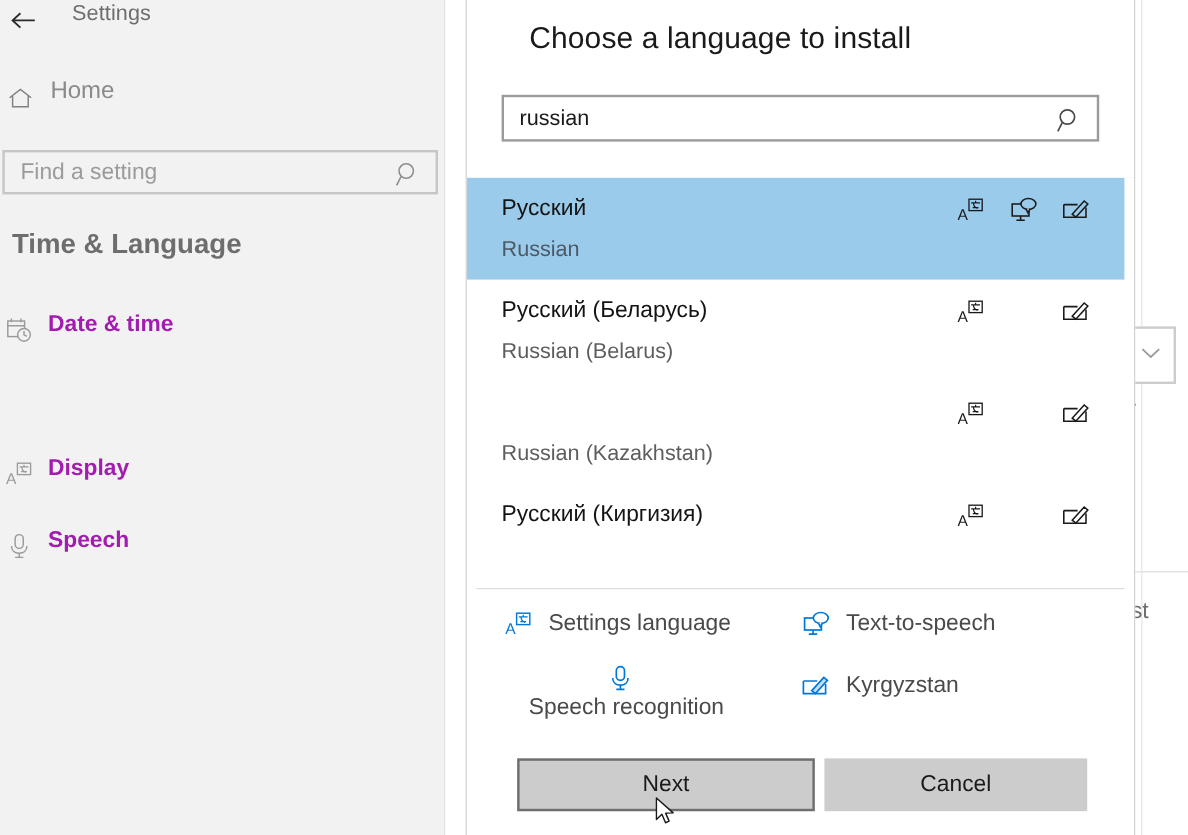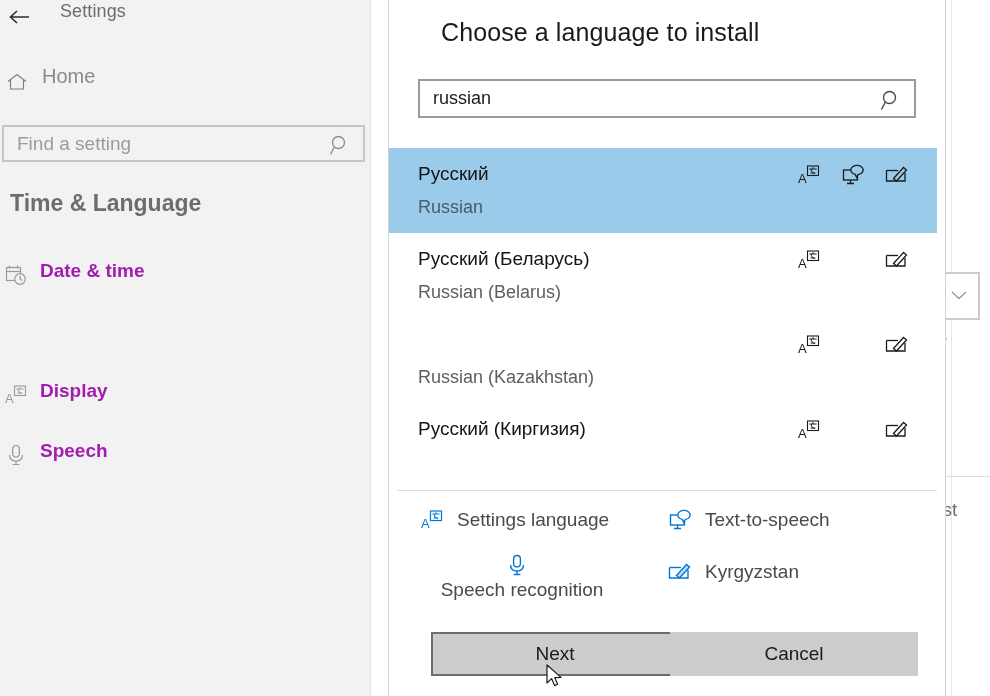--- a/index.html
+++ b/index.html
@@ -195,21 +195,21 @@
   .btn {
     position: absolute;
     height: 44px;
     background: #cccccc;
     border: 0;
     font-family: "Liberation Sans", sans-serif;
     font-size: 19px; color: #1a1a1a;
     cursor: default;
   }
   .btn-next { left: 27px; width: 248px; border: 2px solid #6e6e6e; margin-left: 15px; }
-  .btn-cancel { left: 281px; width: 248px; }
+  .btn-cancel { left: 298px; width: 219px; }
 
   
   .dlg-scroll-track {
     position: absolute; right: 0; top: 166px; width: 8px; height: 342px;
     background: #ffffff;
   }
 
   .cursor { position: absolute; left: 546px; top: 664px; }
 </style>
 </head>

